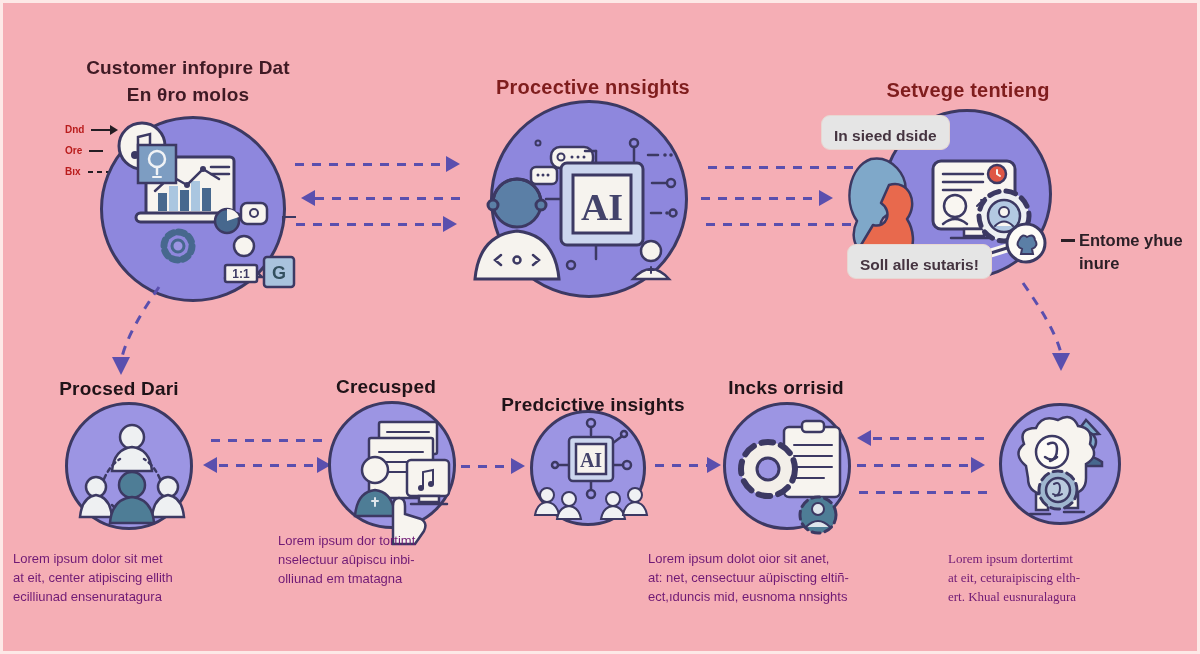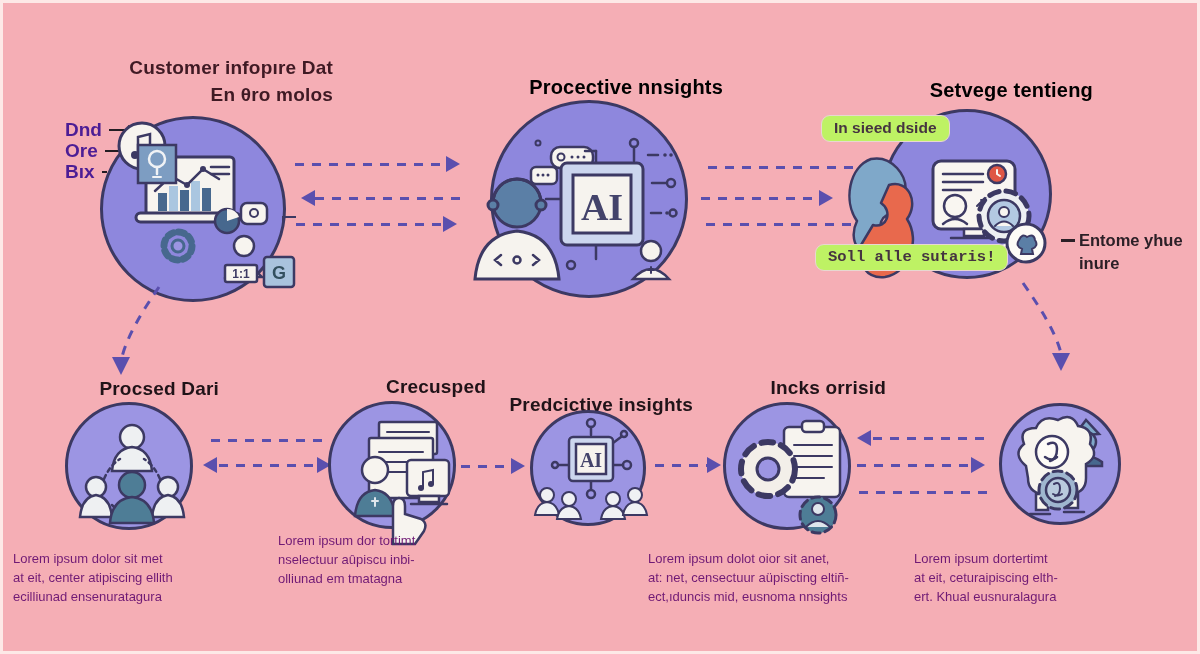--- a/index.html
+++ b/index.html
@@ -11,49 +11,49 @@
     border:3px solid #fde9e7;
   }
   .abs { position:absolute; }
   .node-circle {
     position:absolute; border-radius:50%;
     background:#8e87dd; border:3px solid #3c3963;
   }
   .node-circle.bottom { background:#9c95e3; }
   .node-circle svg { overflow:visible; display:block; }
   .title {
-    position:absolute; font-weight:bold; text-align:right;
+    position:absolute; font-weight:bold; text-align:center;
     color:#3f1a24; letter-spacing:0.2px; white-space:pre-line; line-height:1.4;
   }
-  .title.maroon { color:#000000; }
+  .title.maroon { color:#7f1d1d; }
   .title.dark { color:#201318; }
   .desc {
     position:absolute; text-align:left; white-space:pre-line;
     color:#701a75; font-size:13px; line-height:1.45; font-weight:500;
   }
   .dash-line {
     position:absolute; height:3px;
     background:repeating-linear-gradient(90deg,#5a4fae 0 9px,transparent 9px 17px);
   }
   .head { position:absolute; width:0; height:0; }
   .head.right { border-left:14px solid #5a4fae; border-top:8px solid transparent; border-bottom:8px solid transparent; }
   .head.left  { border-right:14px solid #5a4fae; border-top:8px solid transparent; border-bottom:8px solid transparent; }
   .head.up-left { border-right:11px solid #5a4fae; border-top:6px solid transparent; border-bottom:6px solid transparent; }
   .callout {
-    position:absolute; background:#bef264; border:1.5px solid #e8d7d1;
-    border-radius:9px; padding:3px 12px 4px; font-size:15.5px; font-weight:600;
+    position:absolute; background:#e5e5e5; border:1.5px solid #e8d7d1;
+    border-radius:9px; padding:11px 12px 4px; font-size:15.5px; font-weight:600;
     color:#453440; white-space:nowrap;
   }
   .side-note {
     position:absolute; font-size:16.5px; font-weight:bold; color:#2c2027;
     line-height:1.4; white-space:pre-line;
   }
   .side-labels { position:absolute; left:62px; top:116px; }
   .side-label-row { display:flex; align-items:center; gap:7px; height:21px; }
-  .side-label-row .lbl { font-size:19px; font-weight:bold; color:#4c1d95;text-align:center; }
+  .side-label-row .lbl { font-size:10px; font-weight:bold; color:#b91c1c;text-align:center; }
   .conn { height:2px; background:#241d23; position:relative; }
   .conn.arrow::after {
     content:""; position:absolute; right:-7px; top:-4px; width:0; height:0;
     border-left:8px solid #241d23; border-top:5px solid transparent; border-bottom:5px solid transparent;
   }
   .conn.dashdot { background:repeating-linear-gradient(90deg,#241d23 0 5px,transparent 5px 9px); }
   .corner {
     position:absolute; border-top:2.5px solid #3c3963; border-left:2.5px solid #3c3963;
     width:14px; height:10px;
   }
@@ -263,21 +263,21 @@
   </div>
 
   <svg class="abs" style="left:826px; top:150px;" width="96" height="130" viewBox="0 0 96 130">
     <g stroke="#3c3963" stroke-width="2.5" stroke-linejoin="round">
       <path d="M42,6 C20,14 14,48 28,68 C18,88 32,108 50,100 L58,84 C46,76 52,58 66,62 L76,42 C80,22 62,2 42,6 Z" fill="#7fa8c9"></path>
       <path d="M56,124 C80,120 92,88 78,66 C90,50 80,26 60,32 L52,50 C64,58 58,76 44,72 L32,92 C28,112 38,126 56,124 Z" fill="#e8694d"></path>
     </g>
   </svg>
 
   <div class="callout" style="left:818px; top:112px;">In sieed dside</div>
-  <div class="callout" style="left:812px; top:241px;font-family:Liberation Mono, monospace;">Soll alle sutaris!</div>
+  <div class="callout" style="left:844px; top:241px;">Soll alle sutaris!</div>
 
   <div class="side-note" style="left:1076px; top:226px;">Entome yhue
 inure</div>
   <div class="abs" style="left:1058px; top:236px; width:14px; height:2.5px; background:#2c2027;"></div>
 
   <svg class="abs" style="left:96px; top:280px;" width="80" height="95" viewBox="0 0 80 95">
     <path d="M60,4 C42,30 28,54 23,74" fill="none" stroke="#5a4fae" stroke-width="3" stroke-dasharray="9 8"></path>
     <polygon points="13,74 31,74 22,92" fill="#5a4fae"></polygon>
   </svg>
   <svg class="abs" style="left:1002px; top:276px;" width="80" height="95" viewBox="0 0 80 95">
@@ -451,17 +451,17 @@
 
   <div class="desc" style="left:10px; top:547px; width:235px;">Lorem ipsum dolor sit met
 at eit, center atipiscing ellith
 ecilliunad ensenuratagura</div>
   <div class="desc" style="left:275px; top:529px; width:220px;">Lorem ipsum dor tortimt
 nselectuur aûpiscu inbi-
 olliunad em tmatagna</div>
   <div class="desc" style="left:645px; top:547px; width:295px;">Lorem ipsum dolot oior sit anet,
 at: net, censectuur aüpiscting eltiñ-
 ect,ıduncis mid, eusnoma nnsights</div>
-  <div class="desc" style="left:911px; top:547px; width:235px;">Lorem ipsum dortertimt
+  <div class="desc" style="left:945px; top:547px; width:235px;font-family:Liberation Serif, serif;">Lorem ipsum dortertimt
 at eit, ceturaipiscing elth-
 ert. Khual eusnuralagura</div>
 
 </div>
 
 </body></html>

